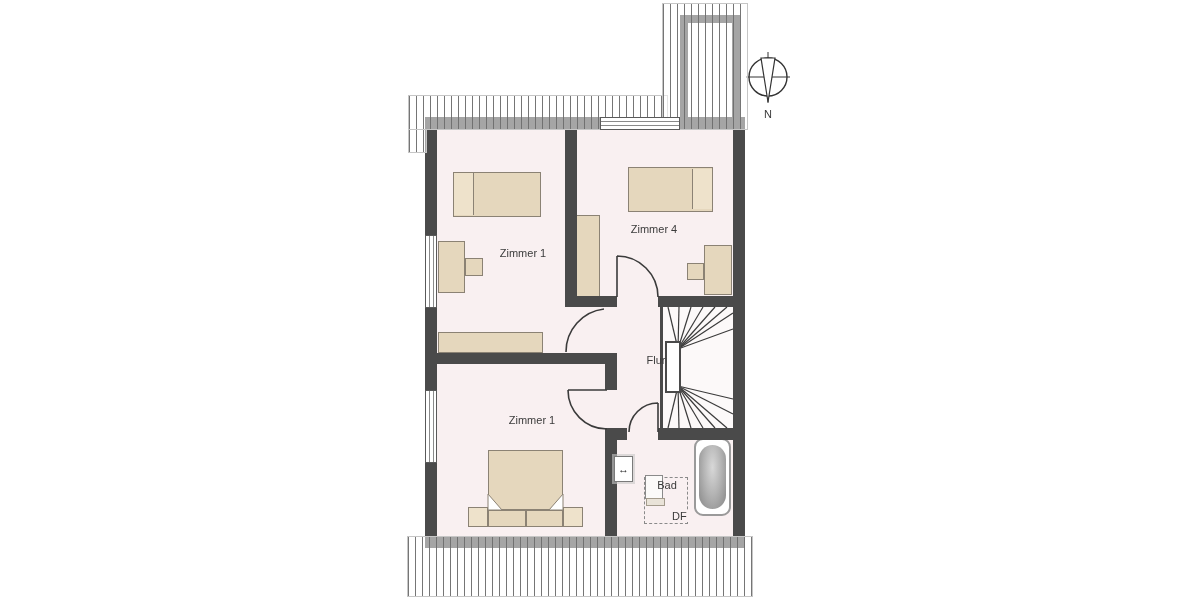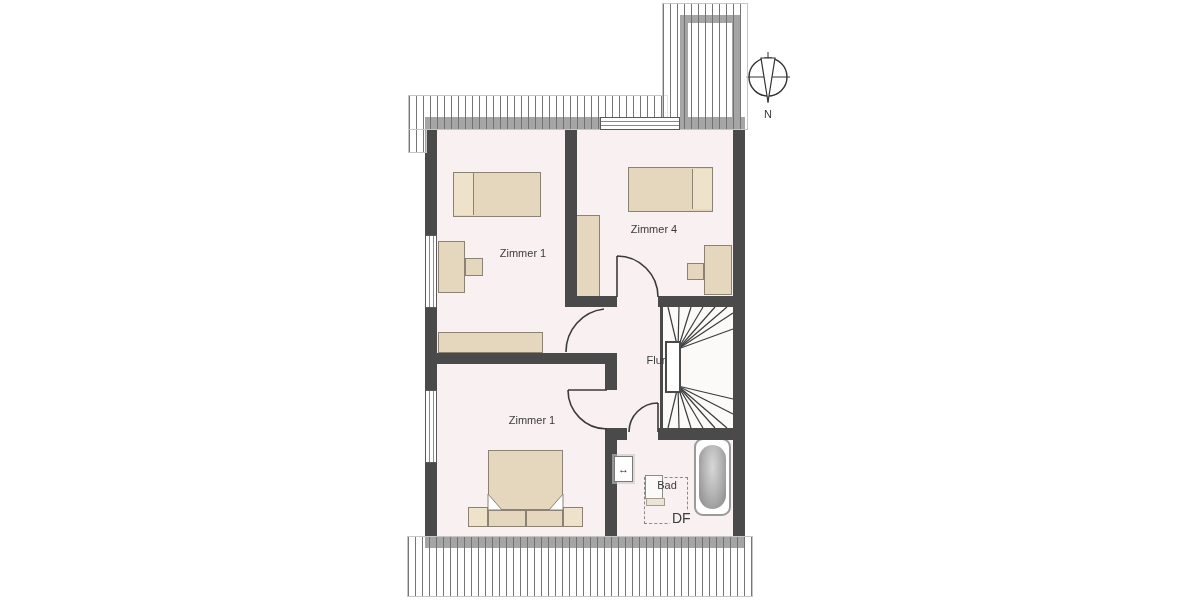--- a/index.html
+++ b/index.html
@@ -23,21 +23,21 @@
   .window-v::before{left:3px;} .window-v::after{left:7px;}
   .label{color:var(--label-color);font-size:11px;white-space:nowrap;z-index:9;
          transform:translate(-50%,-50%);}
   #overlay-svg{position:absolute;left:0;top:0;z-index:6;}
   .tub{background:#fff;border:2px solid var(--tub-border);border-radius:9px;box-sizing:border-box;z-index:2;}
   .tub-inner{position:absolute;left:3px;top:5px;width:27px;height:64px;border-radius:50%/14px;
              background:radial-gradient(ellipse at 50% 35%,#d8d8d8 0%,#b5b5b5 45%,#868686 100%);}
   .wc{background:#fbfaf9;border:1.5px solid #8a8a8a;box-sizing:border-box;z-index:2;}
   .wc-tab{background:#e9e3d8;border:1px solid #a39b8c;box-sizing:border-box;z-index:2;}
   .df-rect{border:1.5px dashed #8a8a8a;box-sizing:border-box;z-index:2;}
-  .df-label{position:absolute;z-index:9;font-size:14px;color:var(--label-color);
+  .df-label{position:absolute;z-index:9;font-size:11px;color:var(--label-color);
             background:var(--room-fill);padding:0 2px;}
   .arrow-box{background:#fff;border:1px solid #7a7a7a;box-shadow:0 0 0 2px rgba(200,200,200,.6);
              box-sizing:border-box;z-index:5;display:flex;align-items:center;justify-content:center;
              font-size:11px;font-weight:bold;color:#222;}
 </style>
 </head>
 <body>
 
 <div id="canvas">
 

